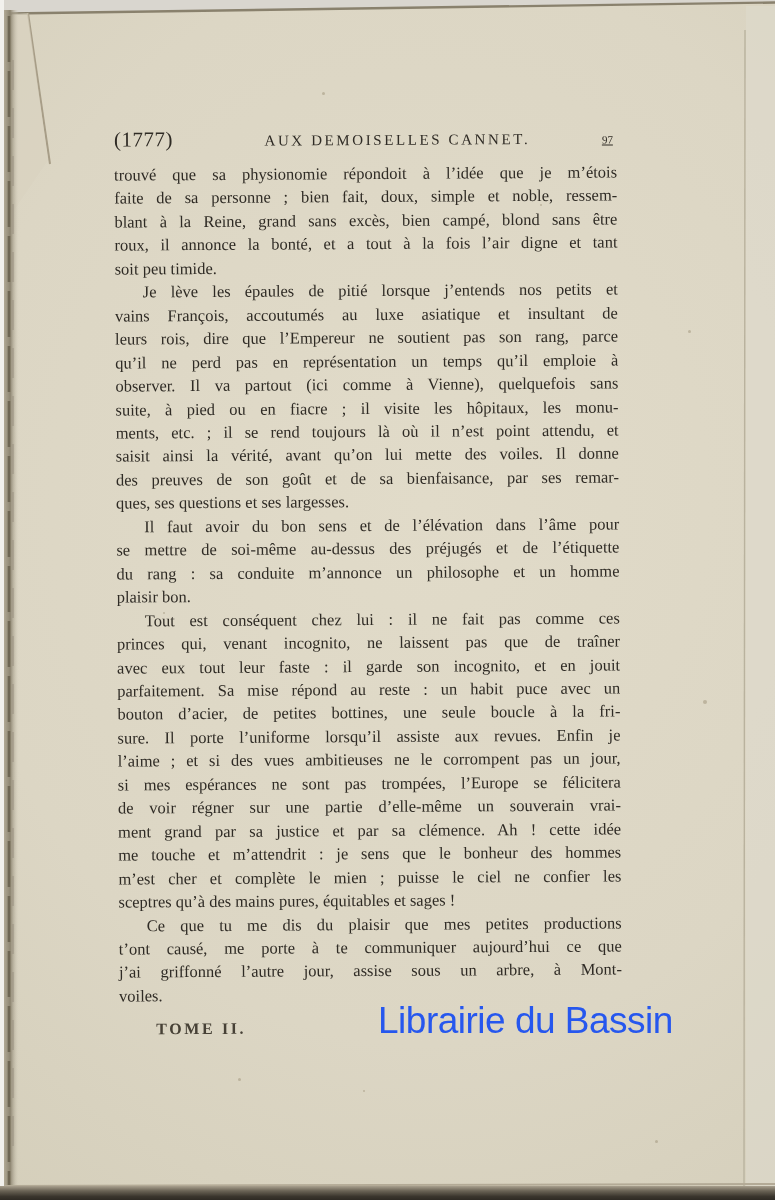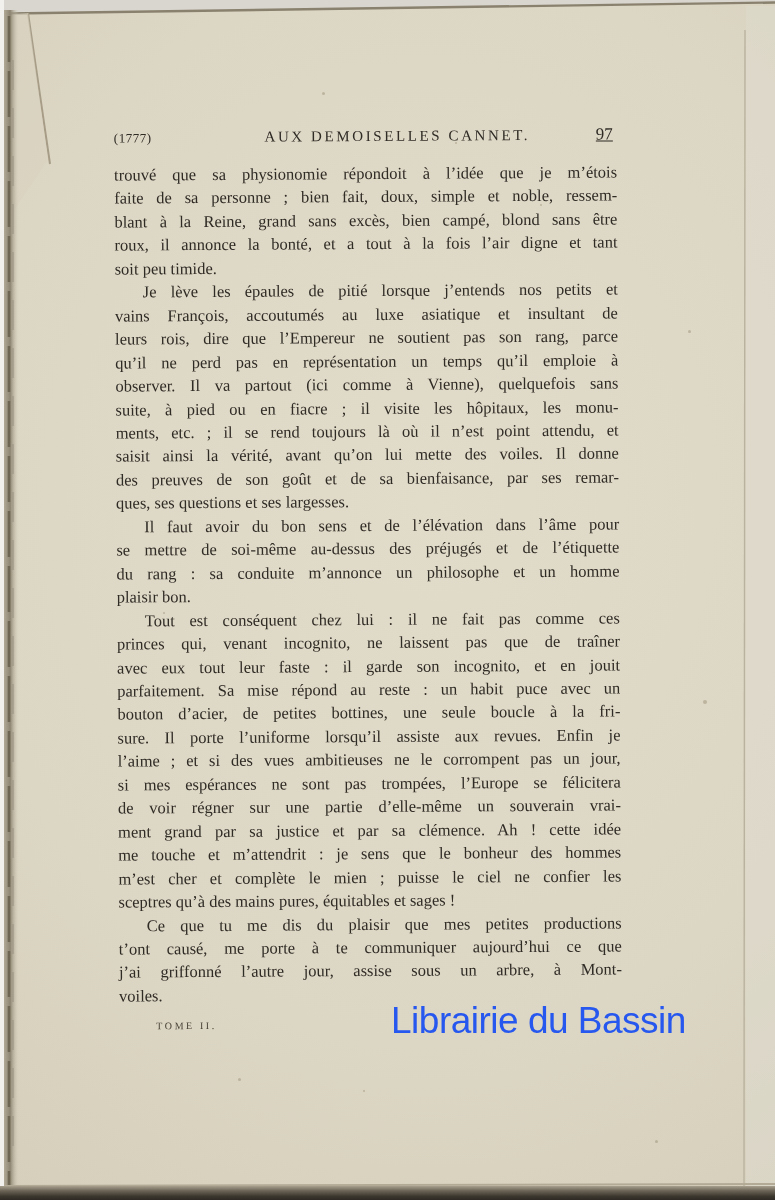--- a/index.html
+++ b/index.html
@@ -14,38 +14,38 @@
   }
   .edges{position:absolute;inset:0;pointer-events:none;}
   .textblock{
     position:absolute;left:113px;top:0;width:503px;
     color:#2f2b25;transform:rotate(-0.35deg);transform-origin:50% 50%;
   }
   .pagehead{
     position:absolute;top:126px;left:0;width:503px;
     display:grid;grid-template-columns:1fr auto 1fr;align-items:baseline;
   }
-  .head-year{font-size:13px;letter-spacing:0.5px;justify-self:start;}
+  .head-year{font-size:21px;letter-spacing:0.5px;justify-self:start;}
   .head-title{font-size:15px;letter-spacing:2.6px;justify-self:center;position:relative;left:32px;white-space:nowrap;}
-  .head-page{font-size:17px;justify-self:end;padding-right:4px;text-decoration:underline;}
+  .head-page{font-size:11px;justify-self:end;padding-right:4px;text-decoration:underline;}
   .bodytext{
     position:absolute;top:162px;left:0;width:503px;
     font-size:16.5px;line-height:23.45px;
   }
   .line{text-align:justify;text-align-last:justify;}
   .line.last{text-align:justify;text-align-last:left;}
   .line.indent{padding-left:28px;}
   .it{}
   .tome{
     position:absolute;top:1019px;left:37px;
-    font-size:10px;letter-spacing:2.6px;color:#45403600;
-    color:#474136;font-weight:normal;
+    font-size:16px;letter-spacing:2.6px;color:#45403600;
+    color:#474136;font-weight:bold;
   }
   .watermark{
-    position:absolute;left:391px;top:1000px;
+    position:absolute;left:378px;top:1000px;
     font-family:"Liberation Sans","DejaVu Sans",sans-serif;
     font-size:37px;font-weight:400;color:#2657ee;
     letter-spacing:-0.5px;white-space:nowrap;
   }
   .bottom-strip{
     position:absolute;left:0;bottom:0;width:775px;height:14px;
     background:linear-gradient(#a89f8d 0%, #6a6355 35%, #3a352d 75%, #2e2a24 100%);
   }
   .left-sliver{
     position:absolute;left:0;top:0;width:4px;height:1200px;

